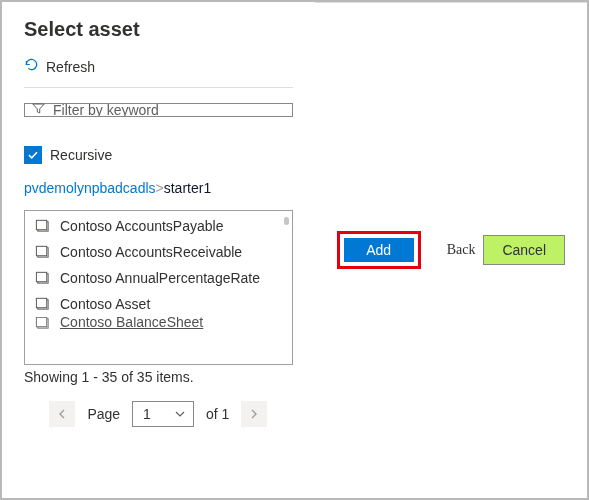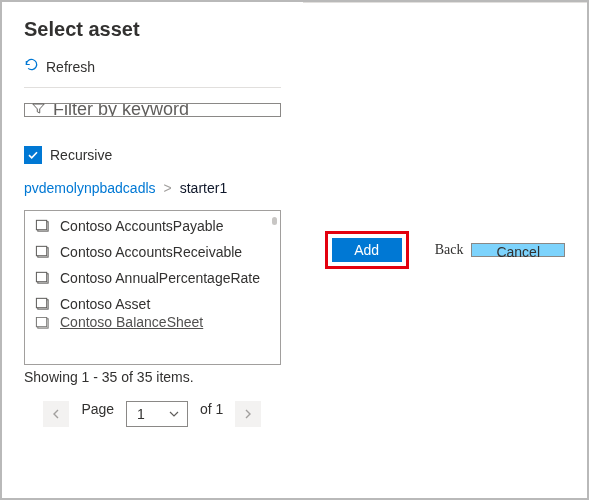--- a/index.html
+++ b/index.html
@@ -55,21 +55,21 @@
     left: 8px;
     top: 50%;
     transform: translateY(-50%);
     color: #605e5c;
   }
   .filter input {
     width: 100%;
     height: 14px;
     border: 1px solid #8a8886;
     padding: 0 21px 0 28px;
-    font-size: 18px;
+    font-size: 14px;
     font-family: inherit;
   }
   .filter input::placeholder { color: #605e5c; }
   .check-row {
     display: flex;
     align-items: center;
     gap: 8px;
     margin: 28px 0 16px 0;
   }
   .checkbox {
@@ -78,21 +78,20 @@
     background: #0078d4;
     display: flex;
     align-items: center;
     justify-content: center;
     cursor: pointer;
   }
   .checkbox svg { display: block; }
   .breadcrumb {
     display: flex;
     align-items: center;
-    gap: 8px;
     margin-bottom: 14px;
     font-size: 14px;
   }
   .bc-link { color: #0078d4; cursor: pointer; }
   .bc-sep { color: #a19f9d; }
   .bc-current { color: #0f172a; }
   .asset-list {
     border: 1px solid #a19f9d;
     height: 155px;
     overflow: hidden;
@@ -123,21 +122,21 @@
     height: 8px;
     background: #c8c6c4;
     border-radius: 3px;
   }
   .status {
     margin: 4px 0 16px 0;
     color: #323130;
   }
   .pager {
     display: flex;
-    align-items: flex-start;
+    align-items: center;
     justify-content: center;
     gap: 12px;
     margin-bottom: 8px;
   }
   .pg-btn {
     width: 26px;
     height: 26px;
     background: #f3f2f1;
     display: flex;
     align-items: center;
@@ -189,29 +188,29 @@
     background: #fff;
     border: none;
     color: #323130;
     font-size: 14px;
     font-family: Liberation Serif, serif;
     cursor: pointer;
     padding: 0 8px;
     height: 30px;
   }
   .btn-default {
-    background: #7dd3fc;
+    background: #bef264;
     border: 1px solid #8a8886;
     color: #323130;
     font-size: 14px;
     font-family: inherit;
     cursor: pointer;
-    height: 14px;
+    height: 30px;
     min-width: 78px;
-    padding: 0 24px;
+    padding: 0 18px;
   }
 </style>
 </head>
 <body>
 
 <div class="frame">
   <div class="content">
 
     <div class="title">Select asset</div>
 

